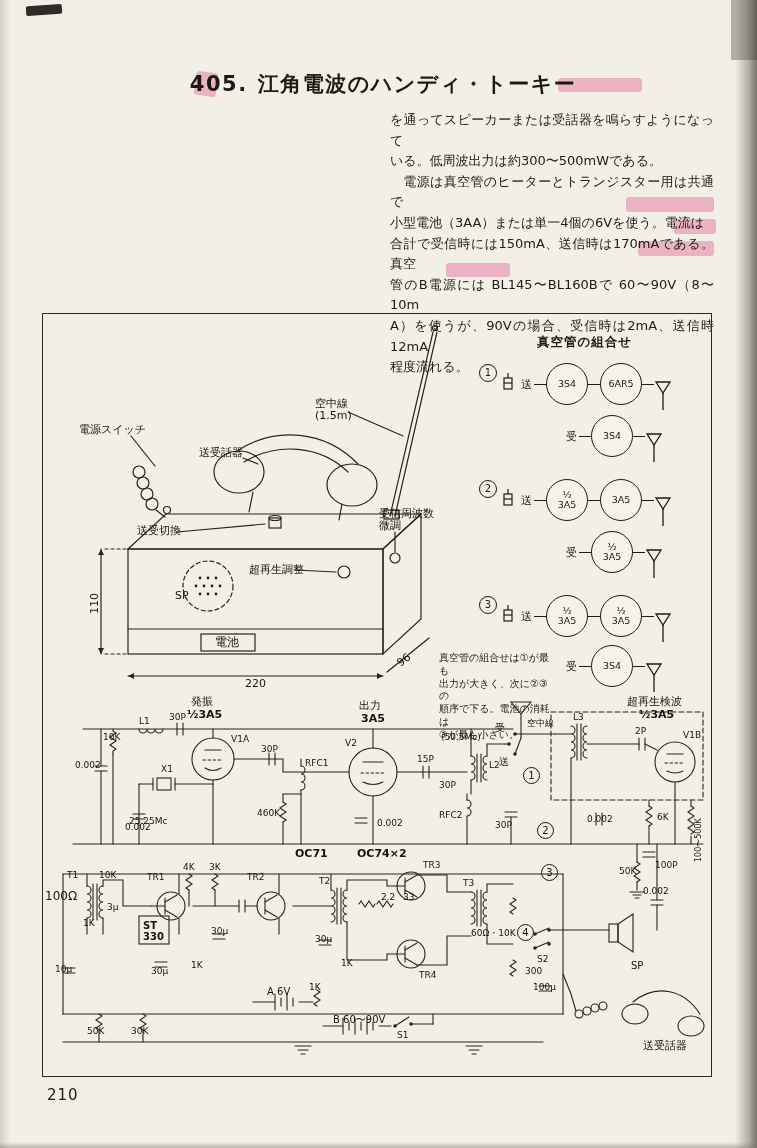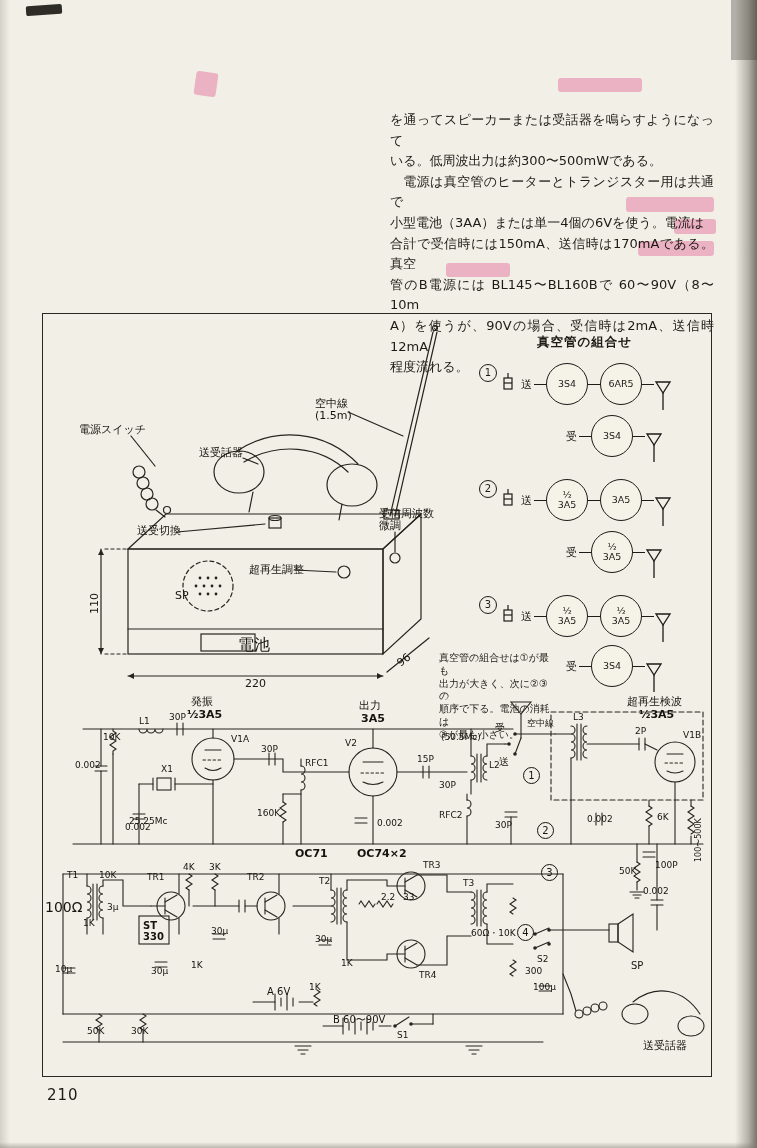--- a/index.html
+++ b/index.html
@@ -59,20 +59,23 @@
   .scan-bottom{position:absolute;left:0;bottom:0;width:100%;height:6px;
     background:linear-gradient(to bottom, rgba(120,118,108,0), rgba(120,118,108,.45));}
   .scan-left{position:absolute;left:0;top:0;width:10px;height:100%;
     background:linear-gradient(to left, rgba(120,118,108,0), rgba(120,118,108,.25));}
 </style>
 </head>
 <body>
 
 <div class="page">
 
+  <div class="title-row">
+    <span class="t-num">405.</span><span class="t-text">江角電波のハンディ・トーキー</span>
+  </div>
 
   <div class="col col-right">を通ってスピーカーまたは受話器を鳴らすようになって
 いる。低周波出力は約300〜500mWである。
 　電源は真空管のヒーターとトランジスター用は共通で
 小型電池（3AA）または単一4個の6Vを使う。電流は
 合計で受信時には150mA、送信時は170mAである。真空
 管のB電源には BL145〜BL160Bで 60〜90V（8〜10m
 A）を使うが、90Vの場合、受信時は2mA、送信時12mA
 程度流れる。</div>
 
@@ -505,40 +508,40 @@
         </div>
     <span class="flabel" style="left: 272px; top: 84px; font-size: 11px;">空中線
 (1.5m)</span>
         <span class="flabel" style="left: 36px; top: 110px; font-size: 11px;">電源スイッチ</span>
         <span class="flabel" style="left: 156px; top: 133px; font-size: 11px;">送受話器</span>
         <span class="flabel" style="left: 94px; top: 211px; font-size: 11px;">送受切換</span>
         <span class="flabel" style="left: 336px; top: 194px; font-size: 11px;">受信周波数
 微調</span>
         <span class="flabel" style="left: 206px; top: 250px; font-size: 11px;">超再生調整</span>
         <span class="flabel" style="left: 132px; top: 276px; font-size: 11px;">SP</span>
-        <span class="flabel" style="left: 172px; top: 322px; font-size: 16px; margin-left: 23px;">電池</span>
+        <span class="flabel" style="left: 172px; top: 322px; font-size: 12px;">電池</span>
         <span class="flabel" style="left: 46px; top: 300px; font-size: 11px; transform: rotate(-90deg);">110</span>
         <span class="flabel" style="left: 202px; top: 364px; font-size: 11px;">220</span>
         <span class="flabel" style="left: 352px; top: 346px; font-size: 11px; transform: rotate(-38deg);">96</span>
         <span class="flabel" style="left: 148px; top: 382px; font-size: 11px;">発振</span>
         <span class="flabel b" style="left: 144px; top: 395px; font-size: 11px;">½3A5</span>
         <span class="flabel" style="left: 188px; top: 420px; font-size: 9px;">V1A</span>
         <span class="flabel" style="left: 60px; top: 418px; font-size: 9px;">10K</span>
         <span class="flabel" style="left: 96px; top: 402px; font-size: 9px;">L1</span>
         <span class="flabel" style="left: 126px; top: 398px; font-size: 9px;">30P</span>
         <span class="flabel" style="left: 32px; top: 446px; font-size: 9px;">0.002</span>
         <span class="flabel" style="left: 118px; top: 450px; font-size: 9px;">X1</span>
         <span class="flabel" style="left: 86px; top: 502px; font-size: 9px;">25.25Mc</span>
         <span class="flabel" style="left: 82px; top: 508px; font-size: 9px;">0.002</span>
         <span class="flabel" style="left: 316px; top: 386px; font-size: 11px;">出力</span>
         <span class="flabel b" style="left: 318px; top: 399px; font-size: 11px;">3A5</span>
         <span class="flabel" style="left: 302px; top: 424px; font-size: 9px;">V2</span>
         <span class="flabel" style="left: 218px; top: 430px; font-size: 9px;">30P</span>
         <span class="flabel" style="left: 262px; top: 444px; font-size: 9px;">RFC1</span>
-        <span class="flabel" style="left: 214px; top: 494px; font-size: 9px;">160K</span>
+        <span class="flabel" style="left: 214px; top: 494px; font-size: 9px;">460K</span>
         <span class="flabel" style="left: 334px; top: 504px; font-size: 9px;">0.002</span>
         <span class="flabel" style="left: 374px; top: 440px; font-size: 9px;">15P</span>
         <span class="flabel" style="left: 398px; top: 418px; font-size: 9px;">(50.5Mc)</span>
         <span class="flabel" style="left: 446px; top: 446px; font-size: 9px;">L2</span>
         <span class="flabel" style="left: 396px; top: 466px; font-size: 9px;">30P</span>
         <span class="flabel" style="left: 396px; top: 496px; font-size: 9px;">RFC2</span>
         <span class="flabel" style="left: 452px; top: 506px; font-size: 9px;">30P</span>
         <span class="flabel" style="left: 452px; top: 408px; font-size: 10px;">受</span>
         <span class="flabel" style="left: 484px; top: 404px; font-size: 9px;">空中線</span>
         <span class="flabel" style="left: 456px; top: 442px; font-size: 10px;">送</span>
@@ -563,21 +566,21 @@
         <span class="flabel" style="left: 140px; top: 548px; font-size: 9px;">4K</span>
         <span class="flabel" style="left: 166px; top: 548px; font-size: 9px;">3K</span>
         <span class="flabel" style="left: 204px; top: 558px; font-size: 9px;">TR2</span>
         <span class="flabel" style="left: 276px; top: 562px; font-size: 9px;">T2</span>
         <span class="flabel" style="left: 312px; top: 578px; font-size: 9px; margin-left: 48px;">33</span>
         <span class="flabel" style="left: 338px; top: 578px; font-size: 9px;">2.2</span>
         <span class="flabel" style="left: 380px; top: 546px; font-size: 9px;">TR3</span>
         <span class="flabel" style="left: 420px; top: 564px; font-size: 9px;">T3</span>
         <span class="flabel" style="left: 376px; top: 656px; font-size: 9px;">TR4</span>
         <span class="flabel" style="left: 24px; top: 556px; font-size: 9px;">T1</span>
-        <span class="flabel" style="left: 2px; top: 576px; font-size: 14px; margin-top: 10px;">100Ω</span>
+        <span class="flabel" style="left: 2px; top: 576px; font-size: 12px;">100Ω</span>
         <span class="flabel" style="left: 56px; top: 556px; font-size: 9px;">10K</span>
         <span class="flabel" style="left: 64px; top: 588px; font-size: 9px;">3μ</span>
         <span class="flabel" style="left: 40px; top: 604px; font-size: 9px;">1K</span>
         <span class="flabel b" style="left: 100px; top: 606px; font-size: 10px;">ST
 330</span>
         <span class="flabel" style="left: 168px; top: 612px; font-size: 9px;">30μ</span>
         <span class="flabel" style="left: 148px; top: 646px; font-size: 9px;">1K</span>
         <span class="flabel" style="left: 108px; top: 652px; font-size: 9px;">30μ</span>
         <span class="flabel" style="left: 12px; top: 650px; font-size: 9px;">10μ</span>
         <span class="flabel" style="left: 44px; top: 712px; font-size: 9px;">50K</span>

